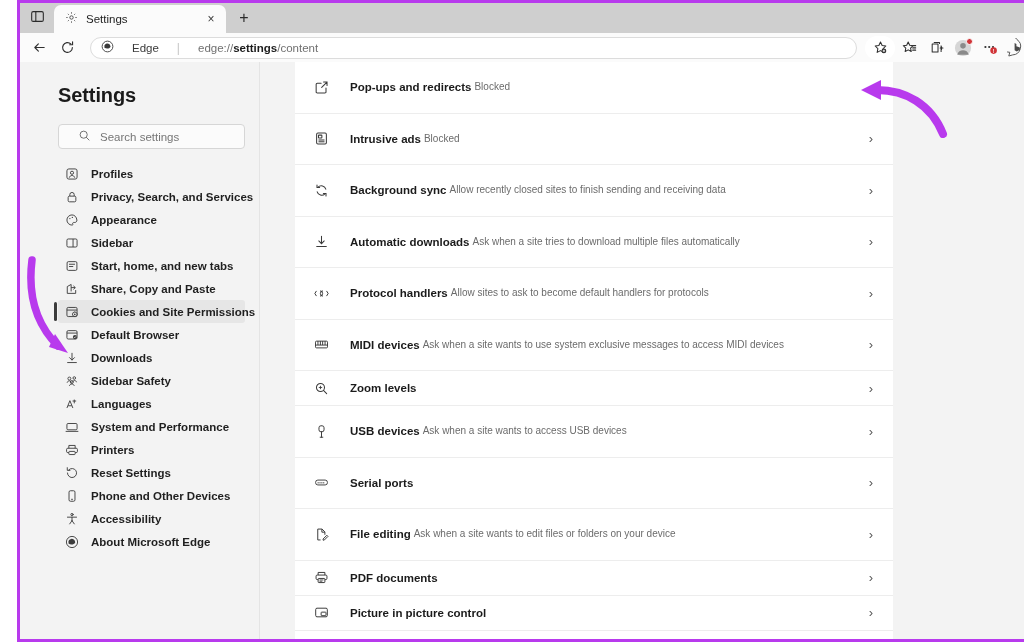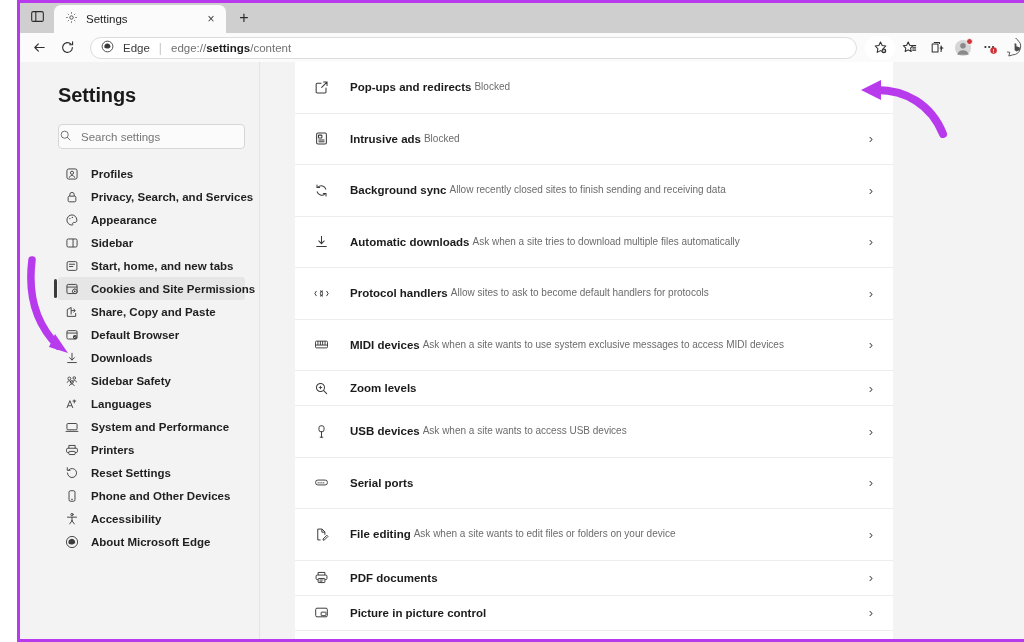--- a/index.html
+++ b/index.html
@@ -68,21 +68,21 @@
   }
   .omnibox {
     flex: 1;
     height: 22px;
     background: #ffffff;
     border: 1px solid #dcdcdc;
     border-radius: 11px;
     margin: 0 6px 0 8px;
     display: flex; align-items: center;
     padding: 0 10px;
-    gap: 9px;
+    gap: 18px;
     overflow: hidden;
   }
   .omni-brand { font-size: 11.5px; color: #3a3a3a; white-space: nowrap; }
   .omni-sep { color: #c6c6c6; font-size: 12px; }
   .omni-url { font-size: 11.5px; color: #707070; white-space: nowrap; }
   .omni-url b { color: #1c1c1c; font-weight: 700; }
   .tb-right { display: flex; align-items: center; gap: 1px; }
   .badge-dot {
     position: absolute; top: 2px; right: 3px;
     width: 7px; height: 7px; border-radius: 50%;
@@ -109,21 +109,21 @@
     font-size: 20px; font-weight: 700; color: #1a1a1a;
     padding: 22px 0 0 38px; letter-spacing: -0.1px;
   }
   .searchbox {
     margin: 17px 0 0 38px;
     width: 187px; height: 25px;
     background: #fbfbfb;
     border: 1px solid #d6d6d6;
     border-radius: 4px;
     display: flex; align-items: center;
-    padding: 0 0; gap: 9px; text-align: center;
+    padding: 0 19px; gap: 9px; text-align: center;
   }
   .search-ph { font-size: 11.5px; color: #767676; }
   .navlist { margin-top: 13px; }
   .navitem {
     position: relative;
     height: 23px;
     margin: 0 0 0 38px;
     display: flex; align-items: center; gap: 12px;
     padding-left: 6px;
     border-radius: 3px;
@@ -343,42 +343,42 @@
           <span class="nicon">
             <svg width="14" height="14" viewBox="0 0 16 16" fill="none" stroke="#3c3c3c" stroke-width="1.05">
               <rect x="2.4" y="3" width="11.2" height="10" rx="1.5"></rect>
               <line x1="4.6" y1="6" x2="11.4" y2="6"></line>
               <line x1="4.6" y1="8.6" x2="9.4" y2="8.6"></line>
             </svg>
           </span>
           <span class="nlabel">Start, home, and new tabs</span>
         </div>
 
+        <div class="navitem">
+          <span class="nicon">
+            <svg width="14" height="14" viewBox="0 0 16 16" fill="none" stroke="#3c3c3c" stroke-width="1.05" stroke-linejoin="round">
+              <path d="M2.6 13V5.2l4.4-2.4v8"></path>
+              <path d="M7 6.4h4.6M9.6 4.4l2.2 2-2.2 2"></path>
+              <path d="M2.6 13h9.6V9.2"></path>
+            </svg>
+          </span>
+          <span class="nlabel">Share, Copy and Paste</span>
+        </div>
+
         <div class="navitem active">
           <span class="nicon">
             <svg width="14" height="14" viewBox="0 0 16 16" fill="none" stroke="#3c3c3c" stroke-width="1.05">
               <rect x="2.2" y="2.8" width="11.6" height="10.4" rx="1.5"></rect>
               <line x1="2.2" y1="5.8" x2="13.8" y2="5.8"></line>
               <circle cx="11.2" cy="10.6" r="2.6" fill="#f3f3f3"></circle>
               <circle cx="11.2" cy="10.6" r="1" fill="#3c3c3c" stroke="none"></circle>
               <path d="M11.2 7.6v.7M11.2 12.9v.7M8.2 10.6h.7M13.5 10.6h.7"></path>
             </svg>
           </span>
           <span class="nlabel">Cookies and Site Permissions</span>
-        </div>
-
-        <div class="navitem">
-          <span class="nicon">
-            <svg width="14" height="14" viewBox="0 0 16 16" fill="none" stroke="#3c3c3c" stroke-width="1.05" stroke-linejoin="round">
-              <path d="M2.6 13V5.2l4.4-2.4v8"></path>
-              <path d="M7 6.4h4.6M9.6 4.4l2.2 2-2.2 2"></path>
-              <path d="M2.6 13h9.6V9.2"></path>
-            </svg>
-          </span>
-          <span class="nlabel">Share, Copy and Paste</span>
         </div>
 
         <div class="navitem">
           <span class="nicon">
             <svg width="14" height="14" viewBox="0 0 16 16" fill="none" stroke="#3c3c3c" stroke-width="1.05">
               <rect x="2.2" y="3" width="11.6" height="9.6" rx="1.5"></rect>
               <line x1="2.2" y1="5.8" x2="13.8" y2="5.8"></line>
               <circle cx="11.4" cy="10.4" r="2.4" fill="#3c3c3c" stroke="none"></circle>
               <path d="M10.3 10.4l.8.8 1.5-1.6" stroke="#f3f3f3" stroke-width="0.9"></path>
             </svg>

